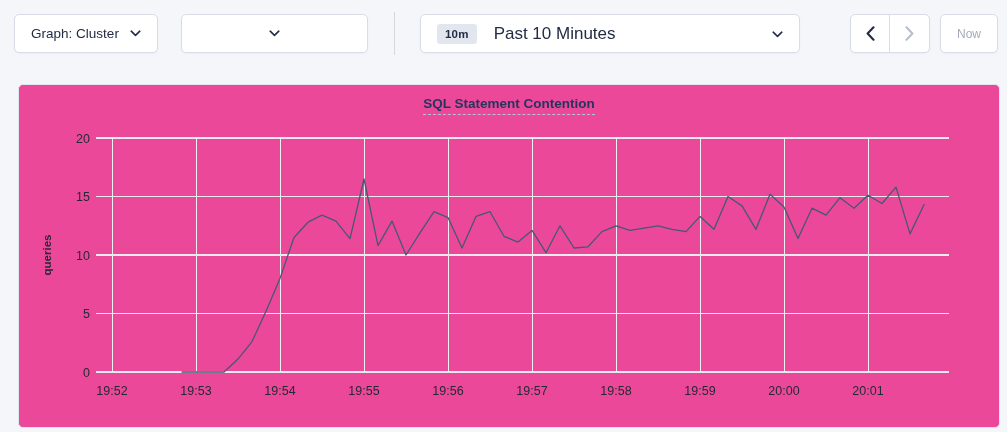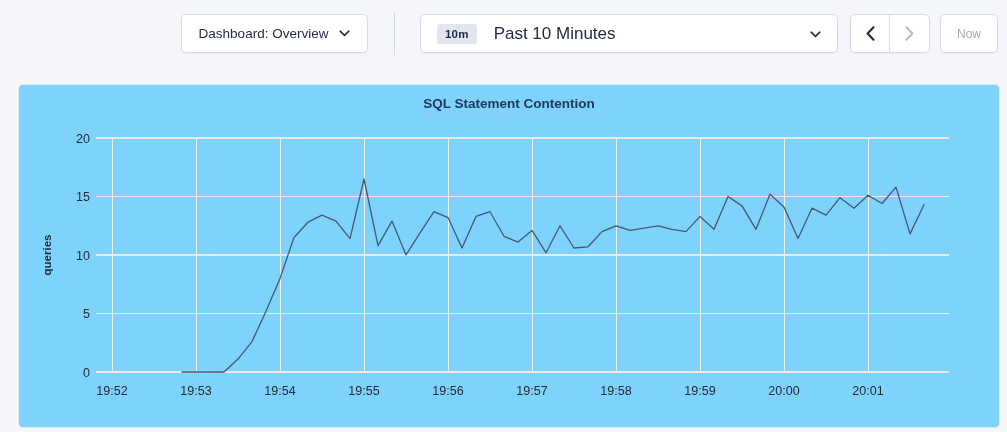--- a/index.html
+++ b/index.html
@@ -19,53 +19,58 @@
     font-size:13.5px; color:#242c44; cursor:pointer;
     box-shadow:0 1px 2px rgba(40,50,80,.04);
   }
   .dd-gap { gap:11px; }
   #graph-dd { left:14px; width:144px; }
   #dash-dd { left:181px; width:187px; }
   .toolbar-divider {
     position:absolute; left:394px; top:12px; width:1px; height:43px;
     background:#d3d7e0;
   }
-  #time-selector { left:420px; width:418px; justify-content:flex-start; padding:0 16px; }
+  #time-selector { left:420px; width:380px; justify-content:flex-start; padding:0 16px; }
   .time-badge {
     background:#e2e6ee; color:#242c44; font-weight:bold; font-size:11.5px;
     padding:4px 8px; border-radius:3px; letter-spacing:.2px;
   }
   .time-label { margin-left:17px; font-size:17px; }
   #time-selector .chev { position:absolute; right:16px; top:16px; }
   #arrow-group { left:850px; width:80px; padding:0; overflow:hidden; }
   .arrow-cell { width:40px; height:100%; display:flex; align-items:center; justify-content:center; }
   .arrow-cell:first-child { border-right:1px solid #d8dce6; }
   #now-btn { left:940px; width:58px; color:#a3abba; font-size:12px; }
   .card {
     position:absolute; left:18px; top:84px; width:982px; height:344px;
-    background:#7dd3fc; border:1px solid #e2e6ed; border-radius:5px;
+    background:#ec4899; border:1px solid #e2e6ed; border-radius:5px;
   }
   .chart-title-row {
     position:absolute; left:0; top:11px; width:100%;
     display:flex; justify-content:center; z-index:2;
   }
   .chart-title {
     font-size:13.5px; font-weight:bold; color:#24365f;
     border-bottom:1px dashed #b5c1d4; padding-bottom:3px; cursor:pointer;
   }
   #chart-svg { position:absolute; left:0; top:0; }
 </style>
 </head>
 <body>
 
 <div class="toolbar">
 
+  <button class="btn dd-gap" id="graph-dd">
+    <span>Graph: Cluster</span>
+    <svg class="chev" width="11" height="7" viewBox="0 0 11 7">
+      <path d="M1.2 1.2 L5.5 5.3 L9.8 1.2" fill="none" stroke="#242c44" stroke-width="1.6" stroke-linecap="round" stroke-linejoin="round"></path>
+    </svg>
+  </button>
 
   <button class="btn dd-gap" id="dash-dd">
-    <span>Dashboard: Overview</span>
     <svg class="chev" width="11" height="7" viewBox="0 0 11 7">
       <path d="M1.2 1.2 L5.5 5.3 L9.8 1.2" fill="none" stroke="#242c44" stroke-width="1.6" stroke-linecap="round" stroke-linejoin="round"></path>
     </svg>
   </button>
 
   <div class="toolbar-divider"></div>
 
   <button class="btn" id="time-selector">
     <span class="time-badge">10m</span>
     <span class="time-label">Past 10 Minutes</span>

